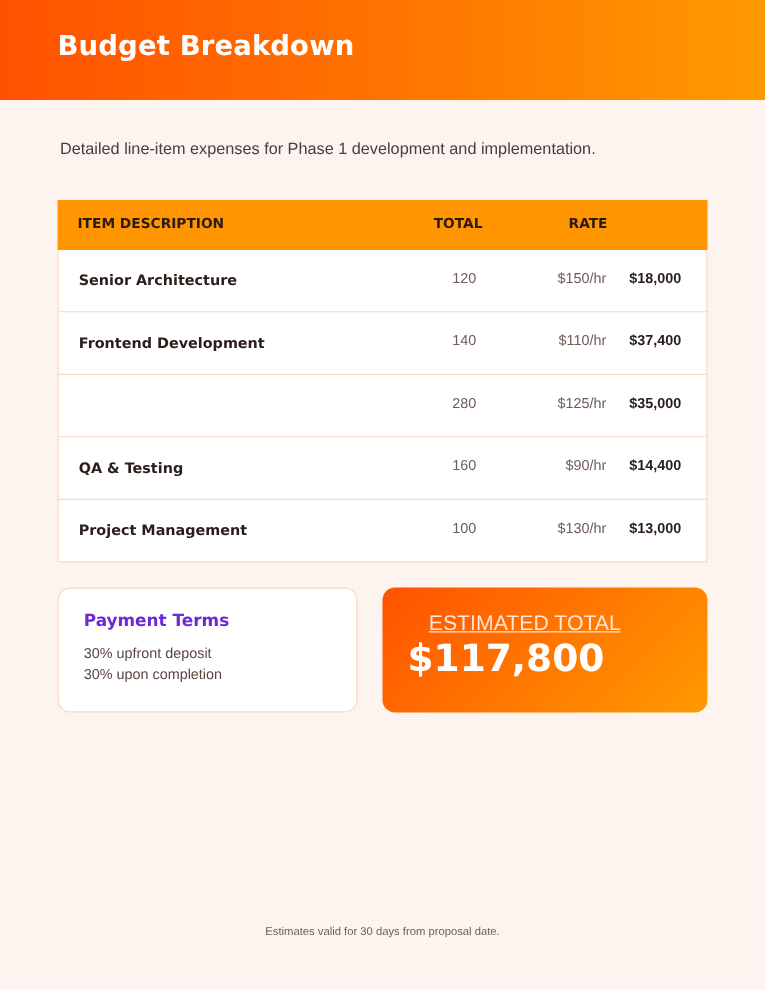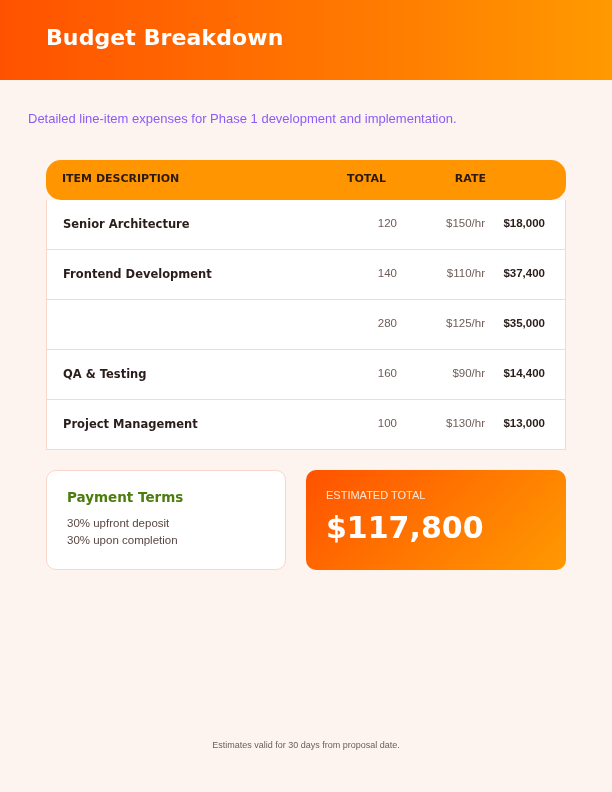--- a/index.html
+++ b/index.html
@@ -13,62 +13,62 @@
     .header {
       position: absolute; left: 0; top: 0; width: 612px; height: 80px;
       background: linear-gradient(90deg, #ff5200 0%, #ff7a00 60%, #ff9a00 100%);
     }
     .header h1 {
       position: absolute; left: 46px; top: 25px;
       font-family: "DejaVu Sans", sans-serif;
       font-weight: bold; font-size: 22px; color: #fff; letter-spacing: 0.1px;
     }
     .intro {
-      position: absolute; left: 28px; top: 111px;
-      font-size: 13px; color: #8b5cf6;
+      position: absolute; left: 48px; top: 111px;
+      font-size: 13px; color: #404040;
     }
     .table { position: absolute; left: 46px; top: 160px; width: 520px; }
     .thead {
-      height: 40px; background: #ff9500; border-radius: 15px;
+      height: 40px; background: #ff9500; border-radius: 0;
       position: relative;
       font-family: "DejaVu Sans", sans-serif;
       font-weight: bold; font-size: 11px; color: #2a1a10;
     }
     .thead span { position: absolute; top: 12px; }
     .th-desc { left: 16px; }
     .th-hours { right: 180px; }
     .th-rate { right: 80px; }
     .th-total { right: 20px; width: 34px; text-align: right; line-height: 14px; word-break: break-all; margin-top: 34px; }
     .row {
       height: 50px; background: #fff; position: relative;
       border: 1.5px solid #fcd6c8; border-top: none;
     }
     .row:first-of-type { border-top: 1.5px solid #fcd6c8; }
     .row span { position: absolute; top: 17px; font-size: 12px; }
     .c-desc { left: 16px; font-family: "DejaVu Sans", sans-serif; font-weight: bold; font-size: 11.5px !important; color: #2a1d1a; }
-    .c-hours { right: 168px; color: #6e5c58; font-size: 11.5px !important; }
+    .c-hours { right: 184px; color: #6e5c58; font-size: 11.5px !important; }
     .c-rate { right: 80px; color: #6e5c58; font-size: 11.5px !important; }
     .c-total { right: 20px; font-weight: bold; color: #2a1d1a; font-size: 11.5px !important; margin-left: 14px; }
     .terms {
       position: absolute; left: 46px; top: 470px; width: 240px; height: 100px;
       background: #fff; border: 1px solid #fcd6c8; border-radius: 10px;
     }
     .terms h3 {
       position: absolute; left: 20px; top: 18px;
-      font-family: "DejaVu Sans", sans-serif; font-weight: bold; font-size: 13.5px; color: #4d7c0f;
+      font-family: "DejaVu Sans", sans-serif; font-weight: bold; font-size: 13.5px; color: #6d28d9;
     }
     .terms ul { list-style: none; position: absolute; left: 20px; top: 44px; }
     .terms li { font-size: 11.5px; color: #5a4742; line-height: 17px; }
     .total-box {
       position: absolute; left: 306px; top: 470px; width: 260px; height: 100px;
       border-radius: 10px;
       background: linear-gradient(135deg, #ff5200 0%, #ff7a00 55%, #ff9a00 100%);
       color: #fff;
     }
-    .total-label { position: absolute; left: 20px; top: 19px; font-size: 11px; color: #ffe6d6; }
+    .total-label { position: absolute; left: 37px; top: 19px; font-size: 17px; color: #ffe6d6; text-decoration: underline; }
     .total-value {
       position: absolute; left: 20px; top: 40px;
       font-family: "DejaVu Sans", sans-serif; font-weight: bold; font-size: 30px; color: #fff;
     }
     .footer {
       position: absolute; left: 0; width: 612px; top: 740px; text-align: center;
       font-size: 9px; color: #6e5c58;
     }
   </style>
 </head>

